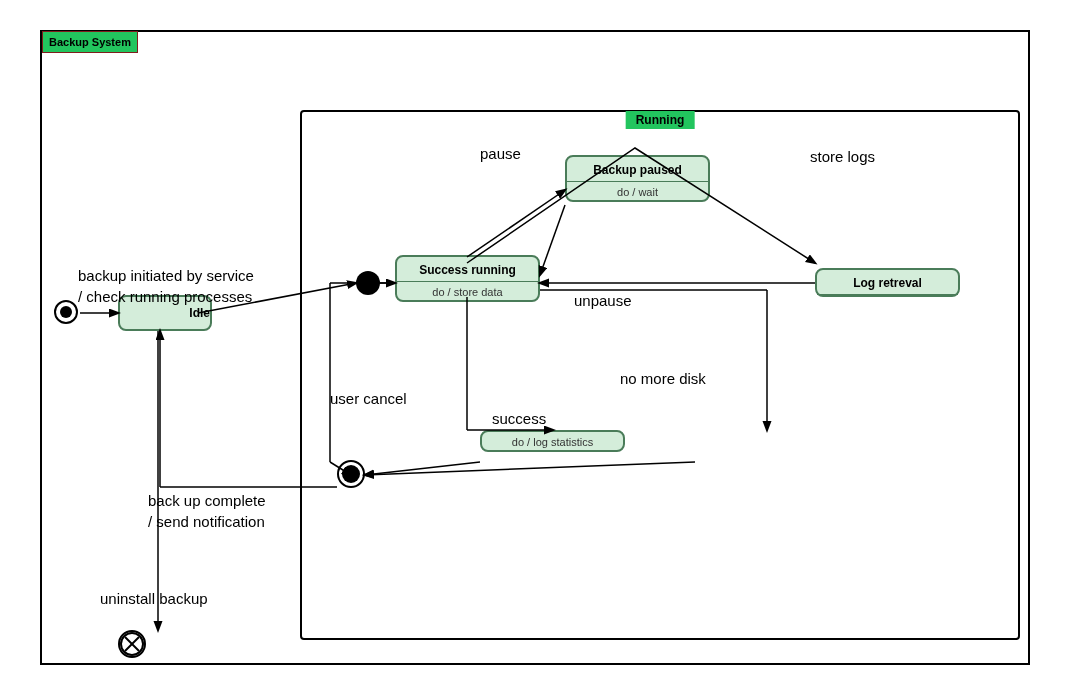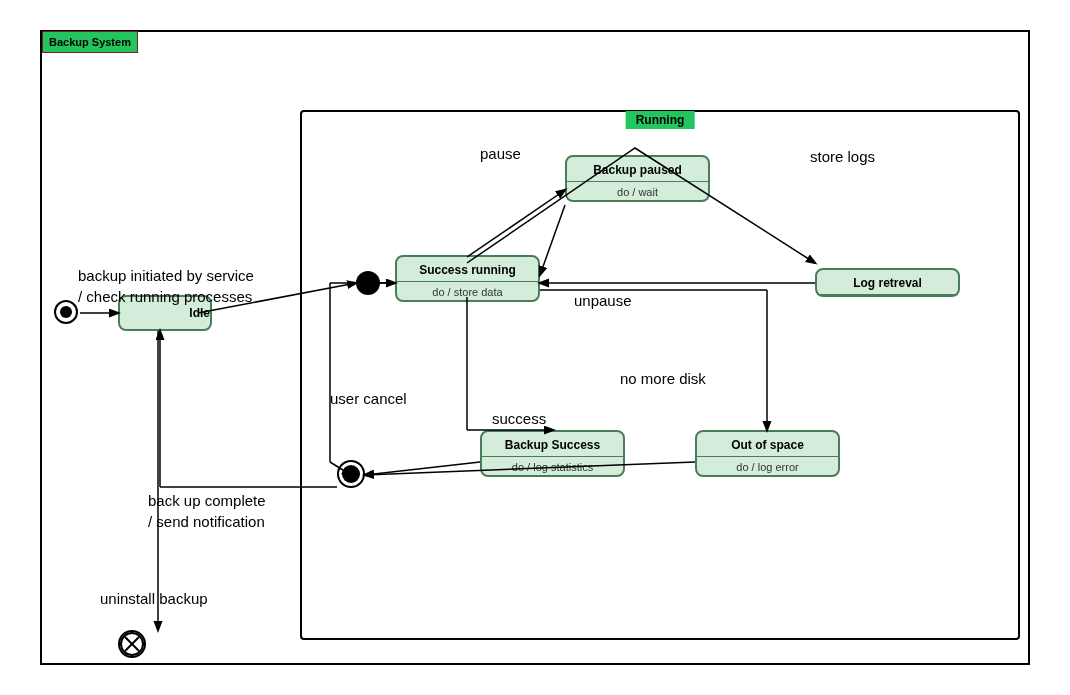--- a/index.html
+++ b/index.html
@@ -175,28 +175,23 @@
   <div class="state-box" style="left:395px; top:255px; width:145px;">
     <div class="state-name">Success running</div>
     <div class="state-action">do / store data</div>
   </div>
 
   <div class="state-box state-idle" style="left:118px; top:295px; width:94px; height:36px;justify-content:flex-end;">
     <div class="state-name">Idle</div>
   </div>
 
   <div class="state-box" style="left:480px; top:430px; width:145px;">
-    <div class="state-name">Backup Success</div>
     <div class="state-action">do / log statistics</div>
   </div>
 
-  <div class="state-box" style="left:695px; top:430px; width:145px;">
-    <div class="state-name">Out of space</div>
-    <div class="state-action">do / log error</div>
-  </div>
 
   <div class="initial-state" style="left:356px; top:271px;"></div>
 
   <div style="position:absolute; left:54px; top:300px; width:24px; height:24px; border-radius:50%; border:2px solid #000; background:#fff; display:flex; align-items:center; justify-content:center;">
     <div style="width:12px;height:12px;border-radius:50%;background:#000;"></div>
   </div>
 
   <div class="final-state-outer" style="left:337px; top:460px;">
     <div class="final-state-inner"></div>
   </div>

